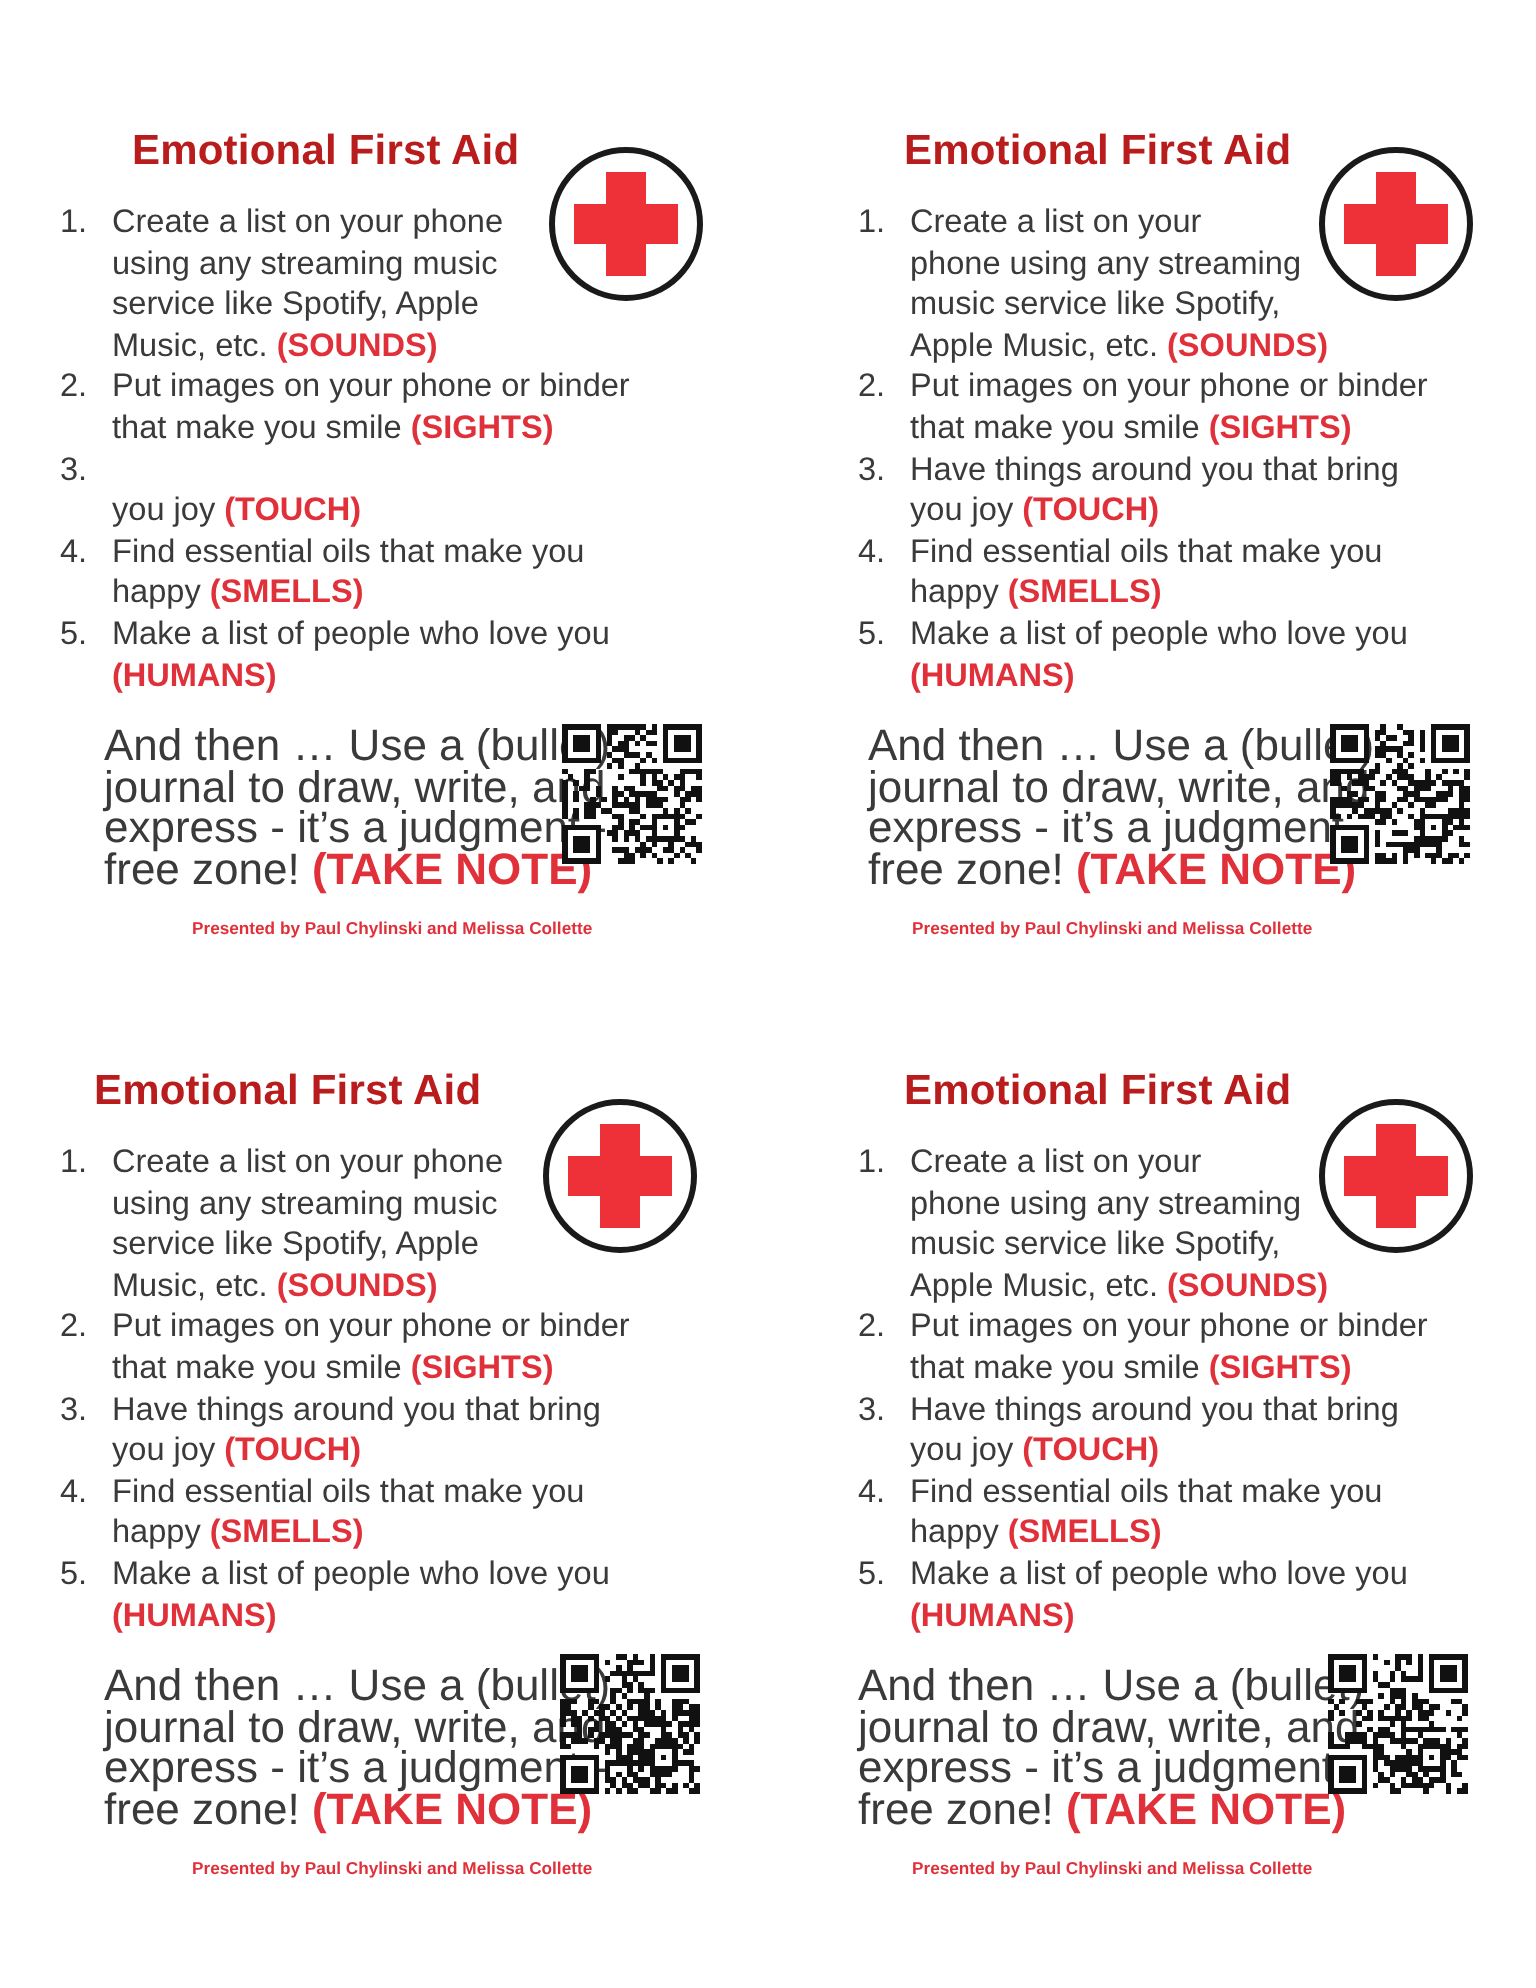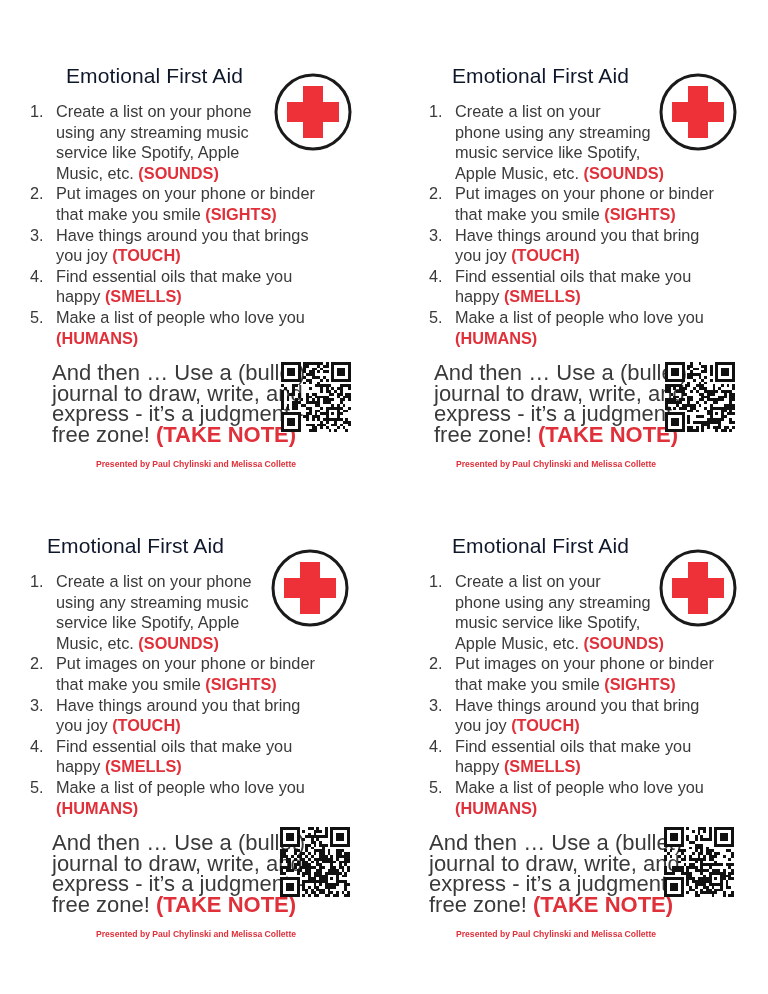--- a/index.html
+++ b/index.html
@@ -1,19 +1,19 @@
 <!DOCTYPE html>
 <html><head>
 <meta charset="utf-8">
 <style>
   html, body { margin: 0; padding: 0; background: #ffffff; }
   body { width: 768px; height: 994px; position: relative; overflow: hidden;
          font-family: "Liberation Sans", "DejaVu Sans", sans-serif; color: #3a3a3a; }
   .card { position: absolute; width: 384px; height: 470px; }
-  .title { position: absolute; font-size: 21px; font-weight: normal; color: #0f172a;
+  .title { position: absolute; font-size: 21px; font-weight: bold; color: #b91c1c;
            white-space: nowrap; letter-spacing: 0.1px; }
   .badge { position: absolute; width: 80px; height: 80px; }
   ol.steps { position: absolute; margin: 0; padding: 0; list-style: none;
              font-size: 16.3px; line-height: 20.6px; }
   ol.steps li { position: relative; padding-left: 26px; }
   ol.steps li .num { position: absolute; left: 0; top: 0; }
   .tag { color: #e0303a; font-weight: bold; }
   .closing { position: absolute; font-size: 22px; line-height: 20.6px; white-space: pre-line; }
   .qr { position: absolute; width: 70px; height: 70px; }
   .credit { position: absolute; font-size: 8.6px; font-weight: bold; color: #e0303a; white-space: nowrap; }
@@ -24,21 +24,21 @@
 <div id="sheet">
   <div class="card" style="left: 0px; top: 0px;">
     <div class="title" style="left: 66px; top: 64px;">Emotional First Aid</div>
     <svg class="badge" viewBox="0 0 80 80" style="left: 273px; top: 72px;">
       <circle cx="40" cy="40" r="37" fill="#ffffff" stroke="#1a1a1a" stroke-width="3"></circle>
       <path d="M30 14 H50 V30 H66 V50 H50 V66 H30 V50 H14 V30 H30 Z" fill="#ee3138"></path>
     </svg>
     <ol class="steps" style="left: 30px; top: 101px;">
         <li><span class="num">1.</span><span style="white-space: pre;">Create a list on your phone</span><br><span style="white-space: pre;">using any streaming music</span><br><span style="white-space: pre;">service like Spotify, Apple</span><br><span style="white-space: pre;">Music, etc. </span><span class="tag">(SOUNDS)</span></li>
         <li><span class="num">2.</span><span style="white-space: pre;">Put images on your phone or binder</span><br><span style="white-space: pre;">that make you smile </span><span class="tag">(SIGHTS)</span></li>
-        <li><span class="num">3.</span><span style="white-space: pre;">Have things around you that brings</span><br><span style="white-space: pre;">you joy </span><span class="tag">(TOUCH)</span></li>
+        <li><span class="num">3.</span><br><span style="white-space: pre;">you joy </span><span class="tag">(TOUCH)</span></li>
         <li><span class="num">4.</span><span style="white-space: pre;">Find essential oils that make you</span><br><span style="white-space: pre;">happy </span><span class="tag">(SMELLS)</span></li>
         <li><span class="num">5.</span><span style="white-space: pre;">Make a list of people who love you</span><br><span style="white-space: pre;"></span><span class="tag">(HUMANS)</span></li>
       </ol>
     <div class="closing" style="left: 52px; top: 363px;"><span class="closing-body">And then … Use a (bullet)
 journal to draw, write, and
 express - it’s a judgment -
 free zone! </span><span class="tag closing-tag">(TAKE NOTE)</span></div>
     <svg class="qr" viewBox="0 0 25 25" shape-rendering="crispEdges" style="left: 281px; top: 362px;">
         <rect x="8" y="0" width="1" height="1" fill="#111"></rect>
         <rect x="9" y="0" width="1" height="1" fill="#111"></rect>

